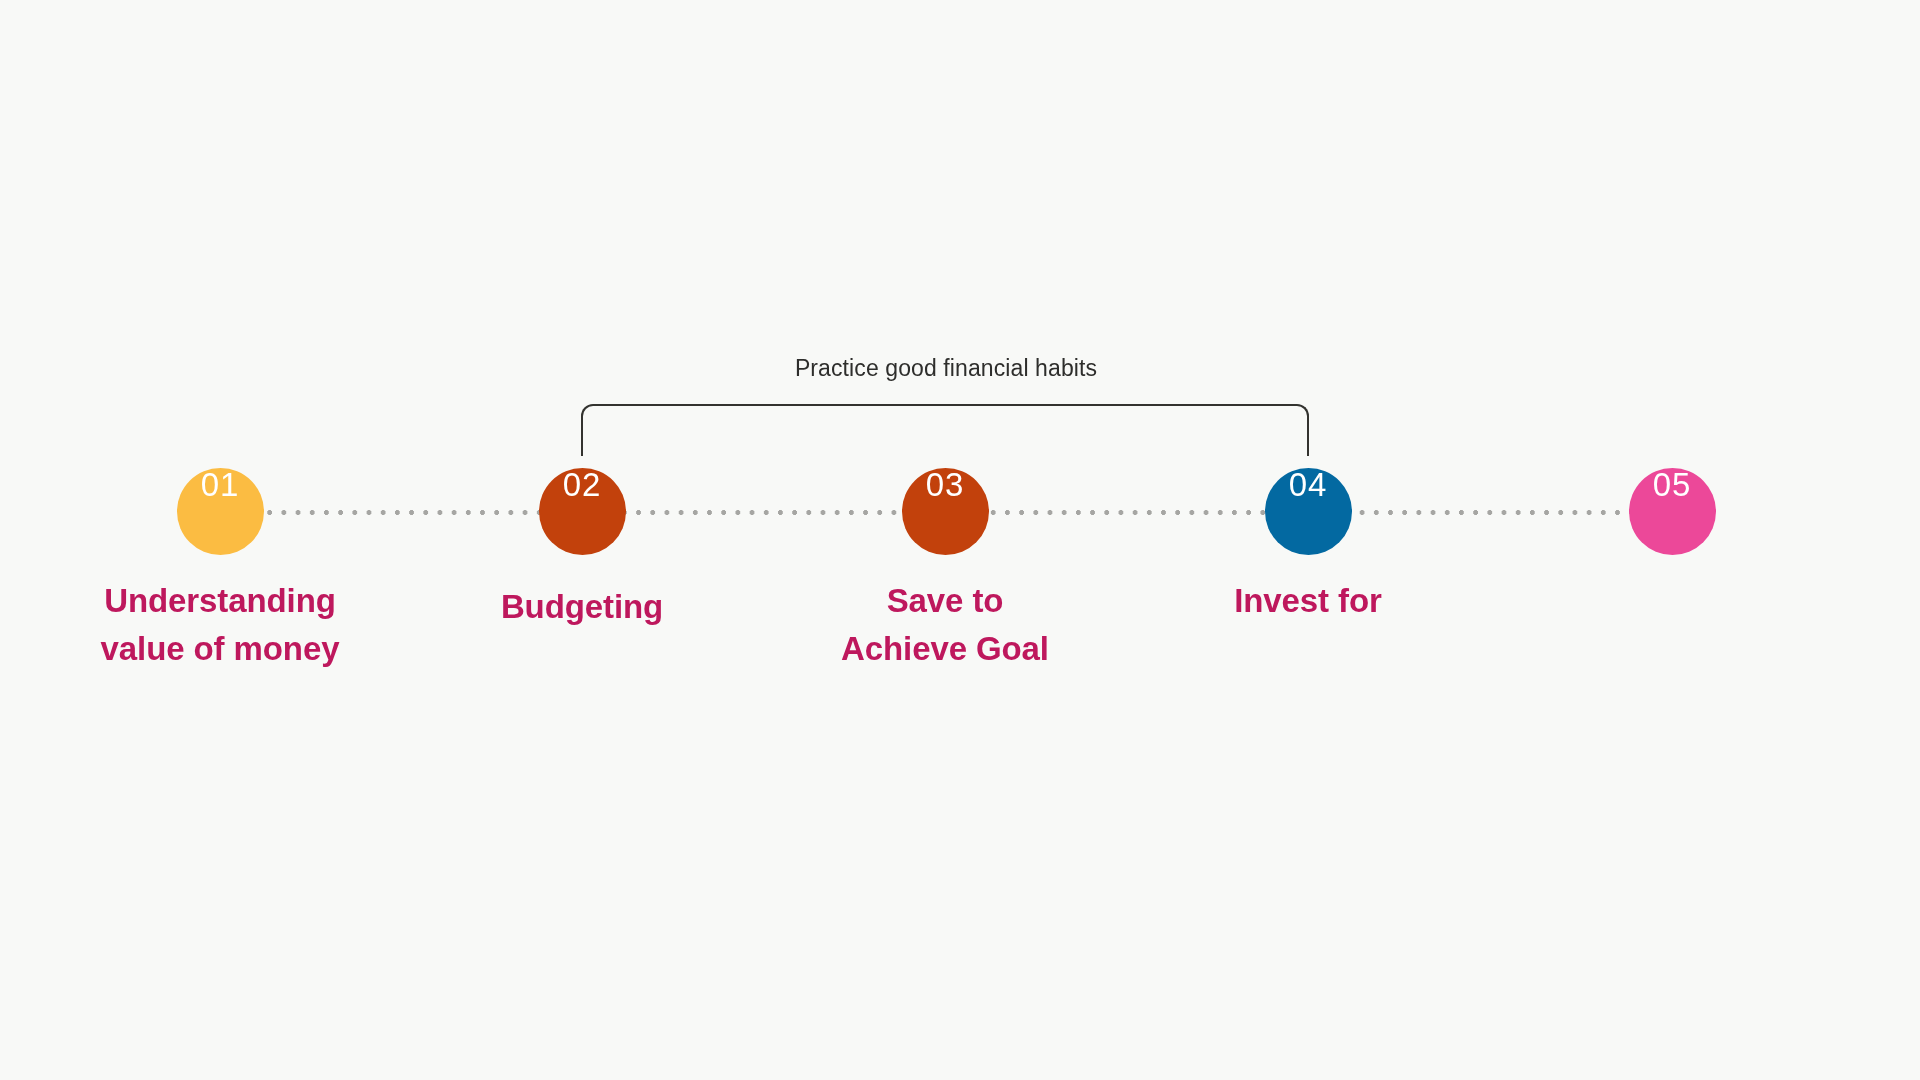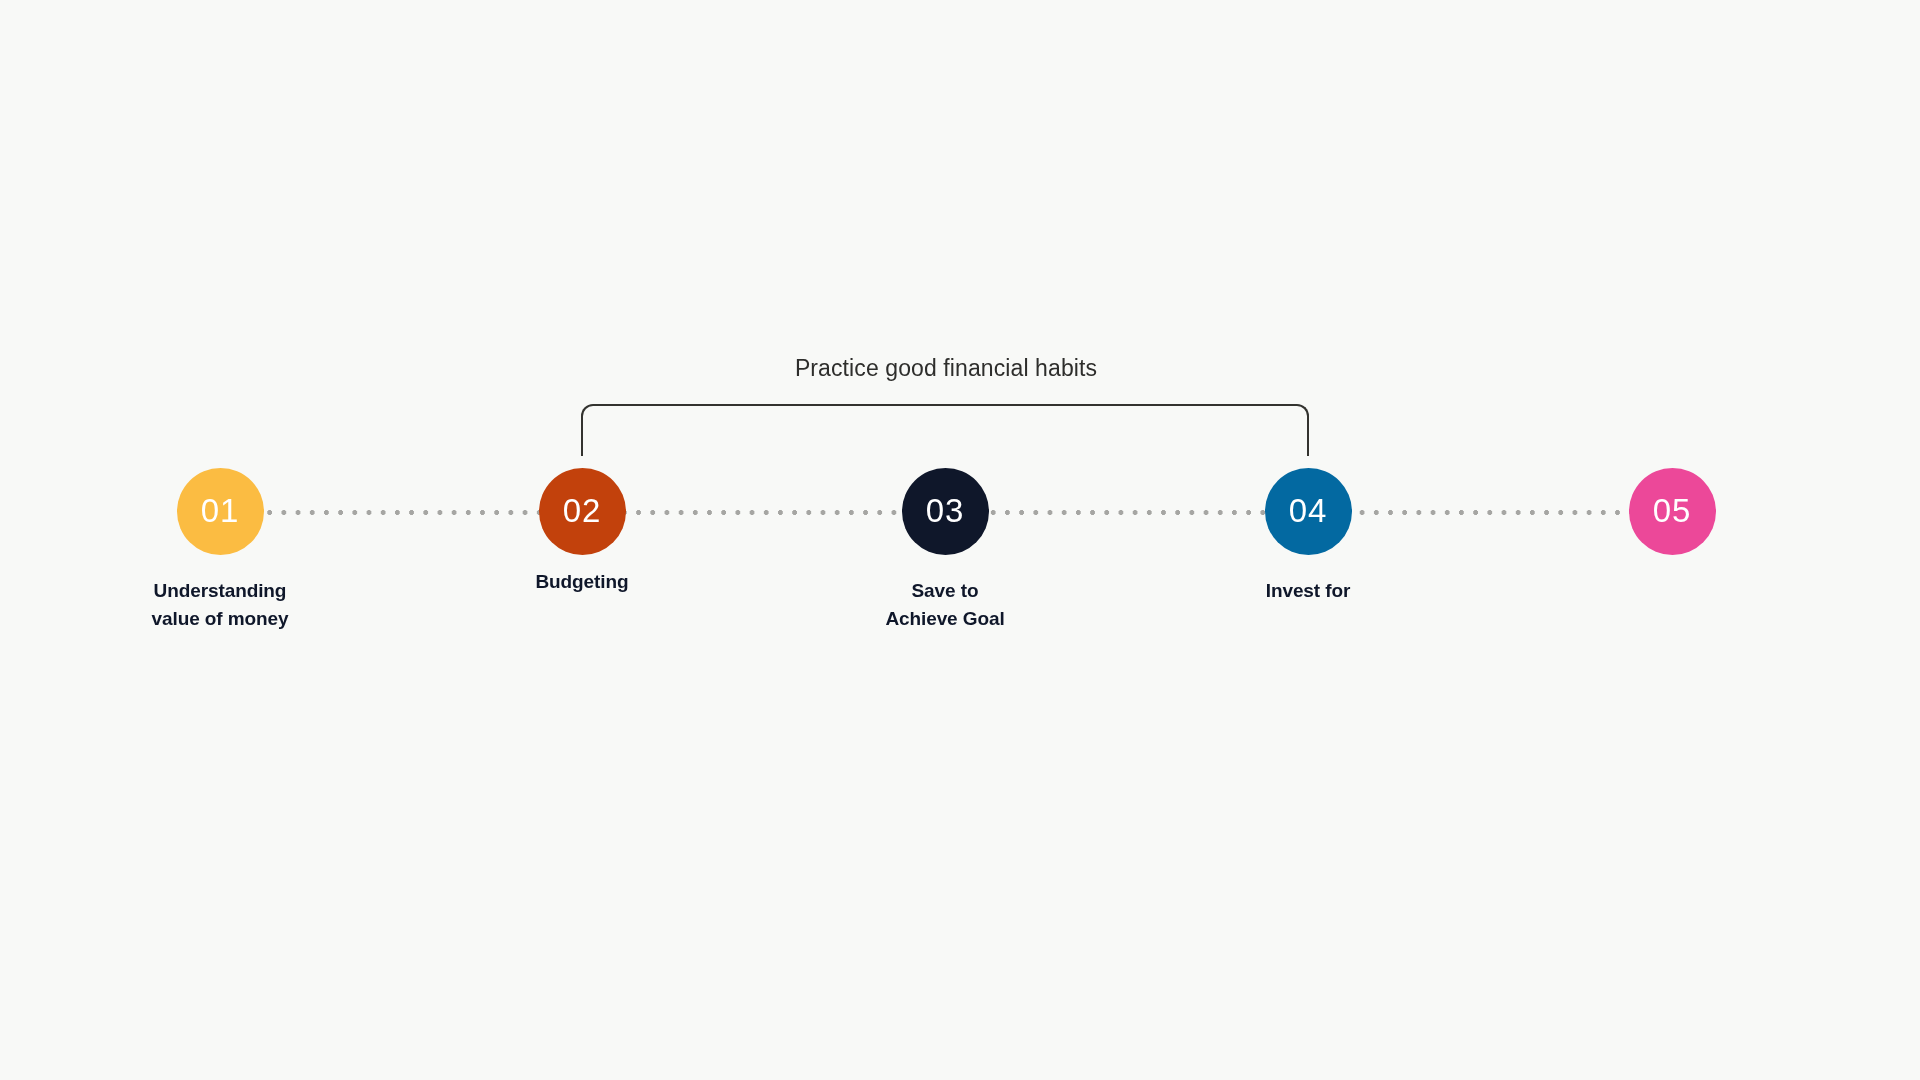--- a/index.html
+++ b/index.html
@@ -70,48 +70,48 @@
     margin-left: -170px;
     text-align: center;
   }
 
   .node {
     width: 87px;
     height: 87px;
     border-radius: 50%;
     margin: 0 auto;
     display: flex;
-    align-items: center;
+    align-items: flex-start;
     justify-content: center;
     position: relative;
     z-index: 2;
   }
   .node-num {
     color: #ffffff;
     font-size: 33px;
     font-weight: 400;
     letter-spacing: 1px;
     line-height: 1;
     padding-bottom: 2px;
   }
 
   .step-label {
     margin-top: 22px;
-    font-size: 19px;
+    font-size: 33px;
     font-weight: 700;
-    color: #0f172a;
+    color: #be185d;
     line-height: 1.45;
     letter-spacing: -0.1px;
   }
   .step-label .ln {
     display: block;
     white-space: nowrap;
   }
   .step.single .step-label {
-    margin-top: 13px;
+    margin-top: 28px;
   }
 </style>
 </head>
 <body style="background: rgb(248, 249, 247);">
 
 <div id="stage">
 
   <div class="rail"></div>
 
   <div class="bracket"></div>
@@ -133,21 +133,21 @@
   <div class="step single" id="step-1" style="left: 582px;">
     <div class="node" id="node-1" style="background: #c2410c;">
       <span class="node-num">02</span>
     </div>
     <div class="step-label">
       <span class="ln">Budgeting</span>
     </div>
   </div>
 
   <div class="step" id="step-2" style="left: 945px;">
-    <div class="node" id="node-2" style="background: #0f172a;">
+    <div class="node" id="node-2" style="background: #c2410c;">
       <span class="node-num">03</span>
     </div>
     <div class="step-label">
       <span class="ln">Save to</span>
       <span class="ln">Achieve Goal</span>
     </div>
   </div>
 
   <div class="step" id="step-3" style="left: 1308px;">
     <div class="node" id="node-3" style="background: #0369a1;">

